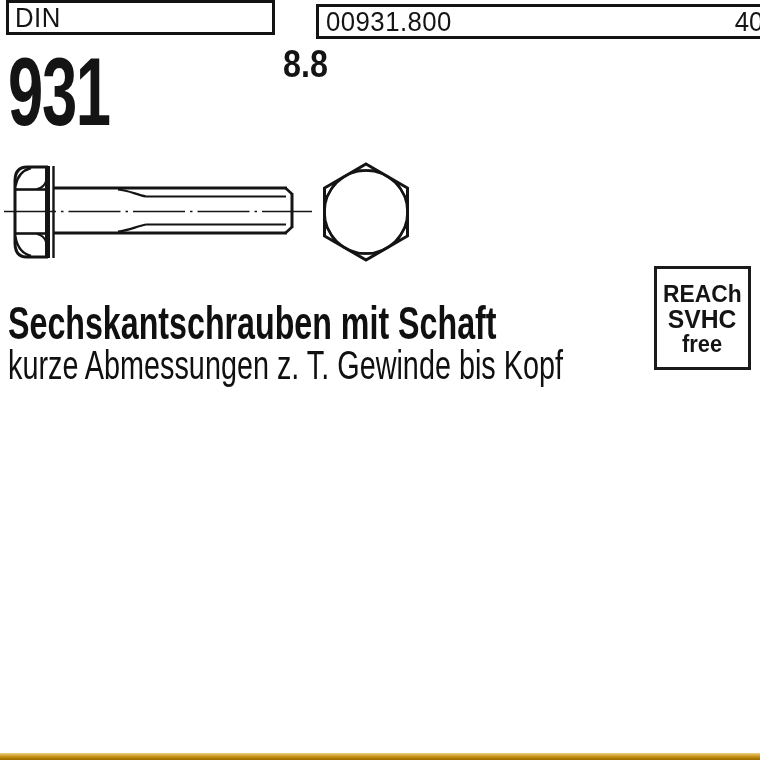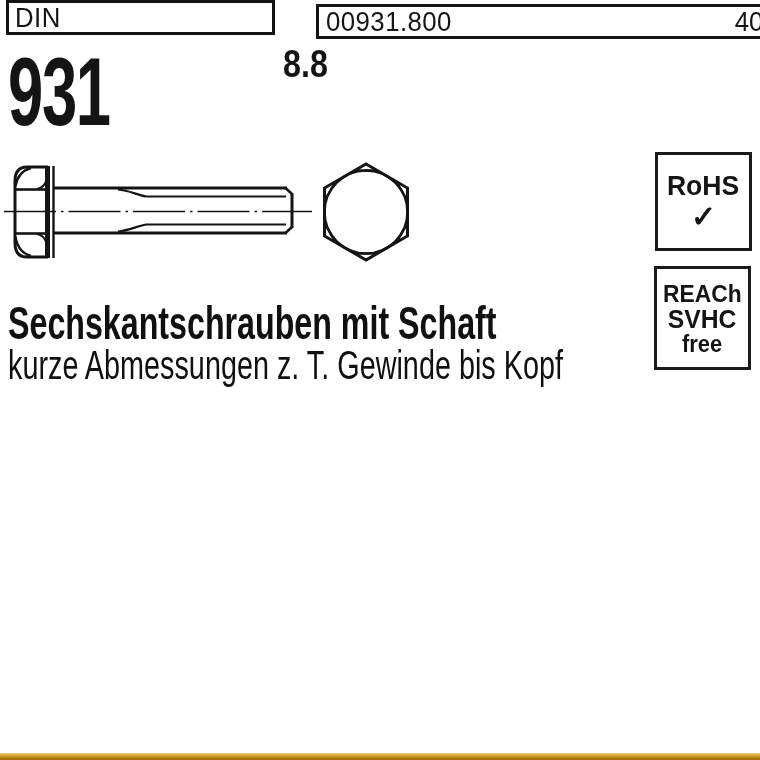--- a/index.html
+++ b/index.html
@@ -102,24 +102,20 @@
         <line class="ln" x1="354.9" y1="170.5" x2="377.1" y2="170.5"></line>
         <line class="ln" x1="407.5" y1="200.9" x2="396.4" y2="181.6"></line>
         <line class="ln" x1="407.5" y1="223.1" x2="396.4" y2="242.4"></line>
         <line class="ln" x1="354.9" y1="253.5" x2="377.1" y2="253.5"></line>
         <line class="ln" x1="324.5" y1="223.1" x2="335.6" y2="242.4"></line>
         <line class="ln" x1="324.5" y1="200.9" x2="335.6" y2="181.6"></line>
       </g>
     </g>
   </svg>
 
-  <div class="badge" style="left:655px;top:152px;width:97px;height:99px;">
-    <div class="b1">RoHS</div>
-    <div class="bcheck">✓</div>
-  </div>
 
   <div class="badge" style="left:654px;top:266px;width:97px;height:104px;">
     <div class="r1">REACh</div>
     <div class="r2">SVHC</div>
     <div class="r3">free</div>
   </div>
 
   <h1 class="title">Sechskantschrauben mit Schaft</h1>
   <div class="subtitle">kurze Abmessungen z. T. Gewinde bis Kopf</div>
 

